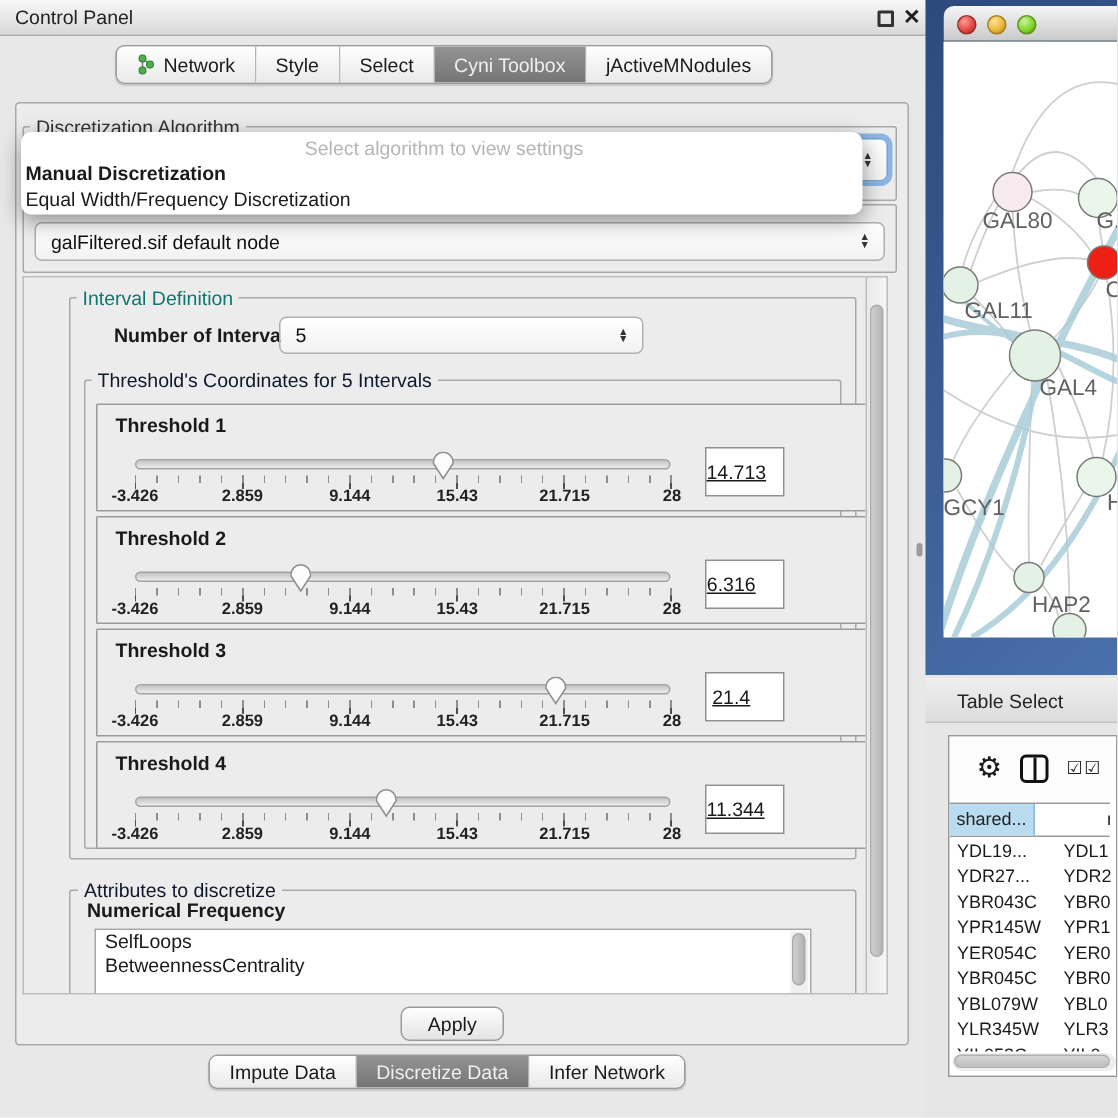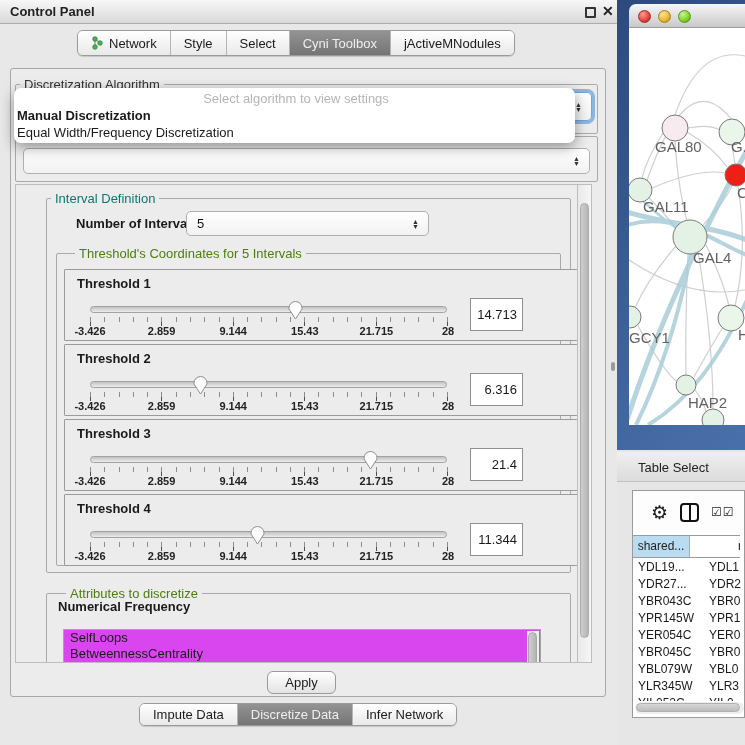--- a/index.html
+++ b/index.html
@@ -3,21 +3,21 @@
 <meta charset="utf-8">
 <style>
   * { margin:0; padding:0; box-sizing:border-box; }
   html,body { width:745px; height:745px; }
   body { font-family:"Liberation Sans", sans-serif; font-size:13px; color:#1a1a1a; }
   #screen { position:relative; width:745px; height:745px; background:#e8e8e8; overflow:hidden; }
 
   
   .titlebar { position:absolute; left:0; top:0; width:618px; height:24px;
     background:linear-gradient(#f7f7f7,#d9d9d9); border-bottom:1px solid #adadad; }
-  .titlebar .title { position:absolute; left:10px; top:4px; font-size:13px; color:#222;font-weight:bold; }
+  .titlebar .title { position:absolute; left:10px; top:4px; font-size:13px; color:#222; }
   .float-btn { position:absolute; left:585px; top:7px; width:11px; height:11px; border:2px solid #333; border-radius:1px; }
   .close-btn { position:absolute; left:602px; top:3px; font-size:14px; font-weight:bold; color:#222; }
 
   .seg { position:absolute; display:flex; border:1px solid #9a9a9a; border-radius:6px; overflow:hidden;
     background:#fff; box-shadow:0 1px 1px rgba(0,0,0,.15); }
   .seg .tab { display:flex; align-items:center; justify-content:center; gap:5px;
     background:linear-gradient(#ffffff,#e9e9e9); border-right:1px solid #b5b5b5;
     font-size:13px; color:#1a1a1a; padding:0 13px; height:100%; cursor:default; }
   .seg .tab:last-child { border-right:none; }
   .seg .tab.sel { background:linear-gradient(#939393,#757575); color:#efefef; }
@@ -44,41 +44,41 @@
 
   
   .scrollview { position:absolute; left:15px; top:184px; width:562px; height:479px; overflow:hidden;
     border:1px solid #bdbdbd; border-right:none; background:#ececec; }
   .vscroll { position:absolute; left:577px; top:184px; width:15px; height:479px;
     background:linear-gradient(to right,#e9e9e9,#f6f6f6); border:1px solid #bdbdbd; }
   .vscroll .thumb { position:absolute; left:2px; top:18px; width:9px; height:435px; border-radius:5px;
     background:linear-gradient(to right,#cfcfcf,#b5b5b5); border:1px solid #ababab; }
 
   .g-green { color:#0f766e; }
-  .g-blue  { color:#4d7c0f;margin-left:14px; }
+  .g-blue  { color:#0f172a; }
 
   
   .tbox { position:absolute; left:48px; width:560px; height:72px; border:1px solid #9b9b9b;
     background:#ececec; border-radius:1px; }
   .tbox .tlabel { position:absolute; left:12px; top:6px; font-weight:bold; font-size:13px; }
   .track { position:absolute; left:25px; top:36px; width:357px; height:7px; border:1px solid #a2a2a2;
     border-radius:4px; background:linear-gradient(#c2c2c2,#ececec); }
   .thumb-sl { position:absolute; top:-6px; width:17px; height:20px; }
   .ticks { position:absolute; left:25px; top:47px; width:358px; height:9px;
     background-image:
       repeating-linear-gradient(to right,#8d8d8d 0 1px, transparent 1px 14.28px),
       repeating-linear-gradient(to right,#4f4f4f 0 1px, transparent 1px 71.4px);
     background-size:100% 5px,100% 9px; background-repeat:no-repeat; }
   .ticklabels { position:absolute; left:25px; top:55px; width:358px; height:12px; }
   .ticklabels span { position:absolute; transform:translateX(-50%); font-size:11px; font-weight:bold; color:#222; white-space:nowrap; }
   .vfield { position:absolute; left:405px; top:28px; width:53px; height:33px; background:#fff;
-    border:1px solid #8f8f8f; font-size:13px; text-align:right; line-height:31px; padding-right:5px; }
-
-  
-  .attrlist { position:absolute; background:#d946ef; border:1px solid #a5a5a5; overflow:hidden;margin-top:10px; }
+    border:1px solid #8f8f8f; font-size:13px; text-align:center; line-height:31px; padding-right:18px;text-decoration:underline; }
+
+  
+  .attrlist { position:absolute; background:#ffffff; border:1px solid #a5a5a5; overflow:hidden; }
   .attrlist .item { height:16px; line-height:16px; padding-left:6px; font-size:13px; }
   .attrlist .sb { position:absolute; right:1px; top:1px; width:12px; bottom:1px; background:#f0f0f0; }
   .attrlist .sb .th { position:absolute; left:1px; top:1px; width:9px; height:85%; border-radius:5px;
     background:linear-gradient(to right,#cfcfcf,#b3b3b3); border:1px solid #a8a8a8; }
 
   .apply-btn { position:absolute; left:267px; top:671px; width:69px; height:23px;
     background:linear-gradient(#ffffff,#e3e3e3); border:1px solid #9a9a9a; border-radius:6px;
     font-size:13px; text-align:center; line-height:21px; }
 
   
@@ -159,20 +159,21 @@
 
   <div class="groupbox" style="left:15px; top:84px; width:583px; height:50px;"></div>
   <span class="grouplabel" style="left:20px; top:77px;">Discretization Algorithm</span>
   <div class="combo focused" style="left:23px; top:92px; width:569px; height:29px;">
     <span class="stepper">▲<br>▼</span>
   </div>
 
   <div class="groupbox" style="left:15px; top:136px; width:583px; height:46px;"></div>
   <span class="grouplabel" style="left:20px; top:129px;">Table Data</span>
   <div class="combo" style="left:23px; top:148px; width:567px; height:26px;">
+    <span>galFiltered.sif default node</span>
     <span class="stepper">▲<br>▼</span>
   </div>
 
   <div class="popup">
     <div class="row prompt">Select algorithm to view settings</div>
     <div class="row b">Manual Discretization</div>
     <div class="row">Equal Width/Frequency Discretization</div>
   </div>
 
   <div class="scrollview">

